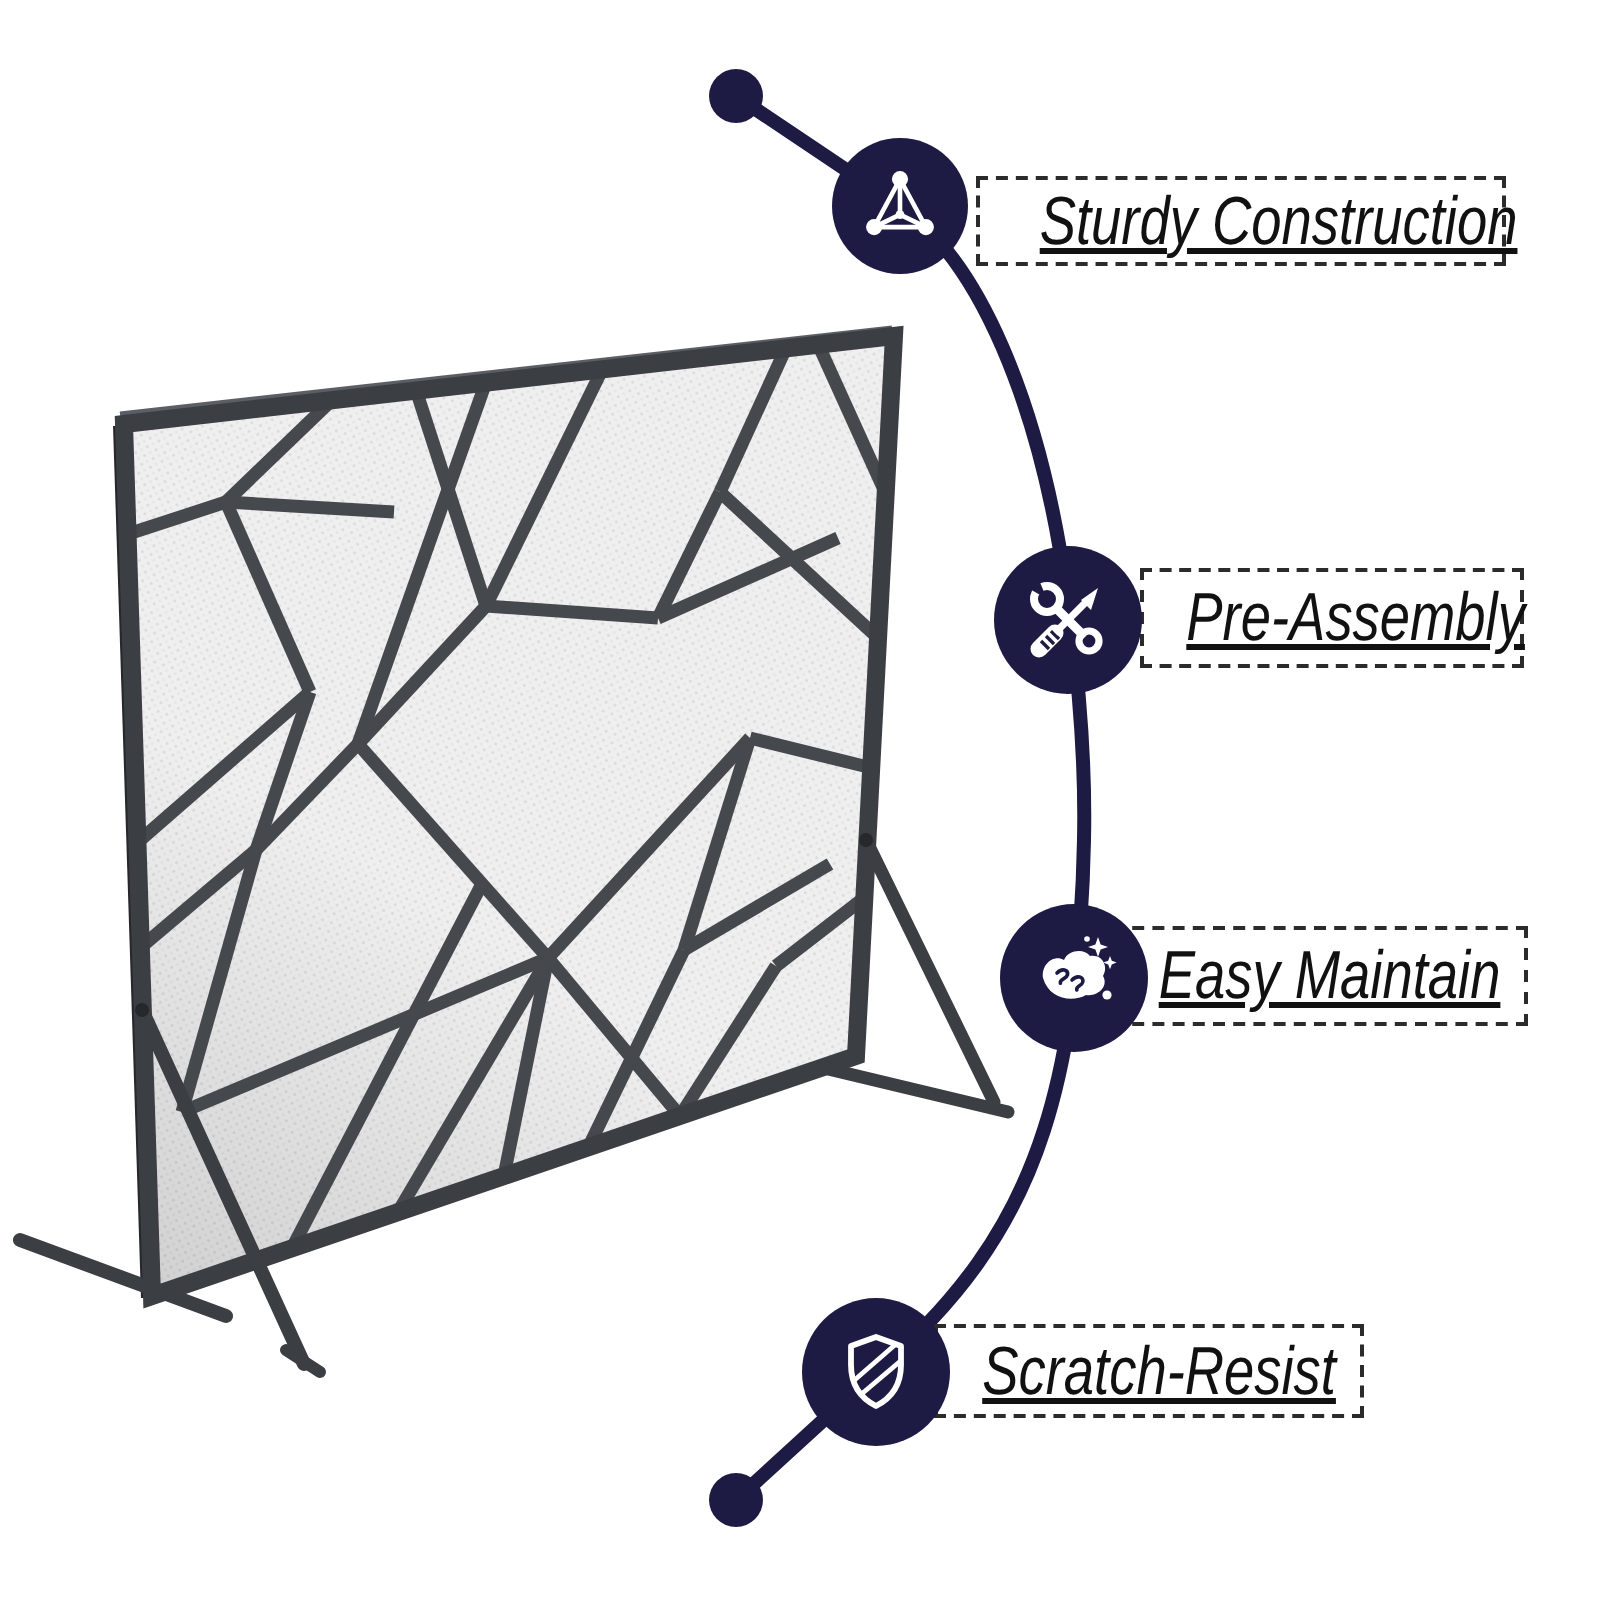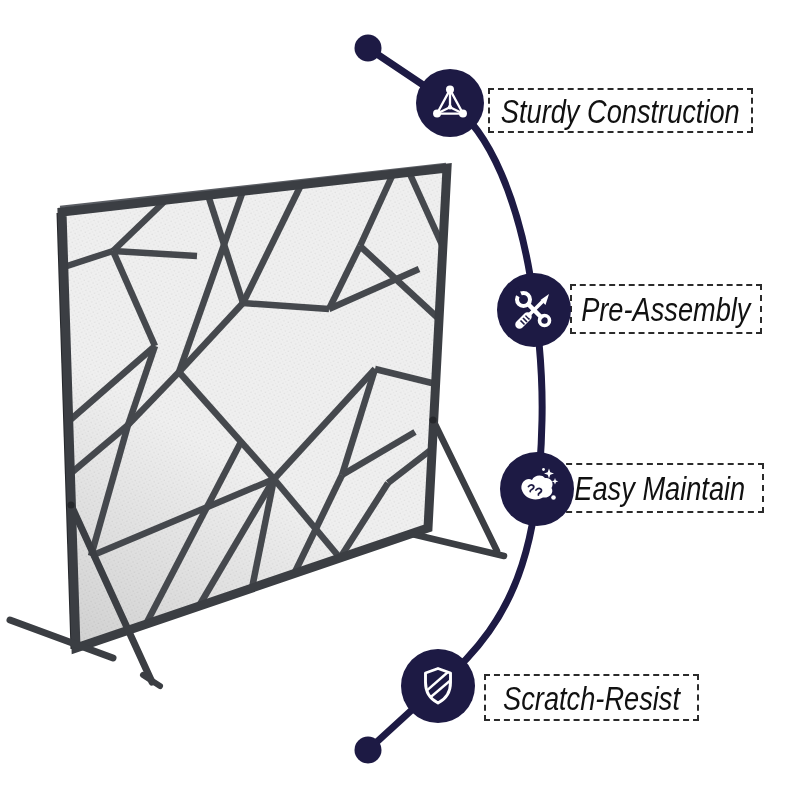--- a/index.html
+++ b/index.html
@@ -26,22 +26,23 @@
   .badge{
     position:absolute;left:0;top:0;border-radius:50%;
     background:var(--accent);
     display:flex;align-items:center;justify-content:center;
     z-index:3;
   }
   .badge svg{display:block;}
   .label-box{
     position:absolute;z-index:2;
     border:2px dashed var(--label-border);
-    display:flex;align-items:center;justify-content:center;
+    display:flex;align-items:center;justify-content:flex-start;
     box-sizing:border-box;
+    text-decoration:underline;
   }
   .label-box span{
     display:inline-block;white-space:nowrap;
     font-style:italic;font-size:34px;line-height:1;
     transform:scaleX(0.8);transform-origin:center center;
     color:var(--text);
   }
 </style>
 </head>
 <body>
@@ -199,18 +200,18 @@
   <div class="callout" style="left:401px;top:649px;">
     <div class="badge" style="width:74px;height:74px;">
       <svg width="48" height="48" viewBox="0 0 48 48">
         <path d="M24 6.5 L36.5 11 V20.5 C36.5 30.5 31.8 37 24 41 C16.2 37 11.5 30.5 11.5 20.5 V11 Z" fill="none" stroke="#fff" stroke-width="2.9" stroke-linejoin="round"></path>
         <g clip-path="url(#shieldclip)" stroke="#fff" stroke-width="2.4">
           <line x1="11" y1="30" x2="34" y2="10"></line>
           <line x1="15" y1="36.5" x2="38" y2="17"></line>
         </g>
       </svg>
     </div>
-    <div class="label-box" style="left:83px;top:13px;width:215px;height:47px;margin-top:12px;">
+    <div class="label-box" style="left:66px;top:13px;width:215px;height:47px;">
       <span>Scratch-Resist</span>
     </div>
   </div>
 
 </div>
 
 </body></html>

